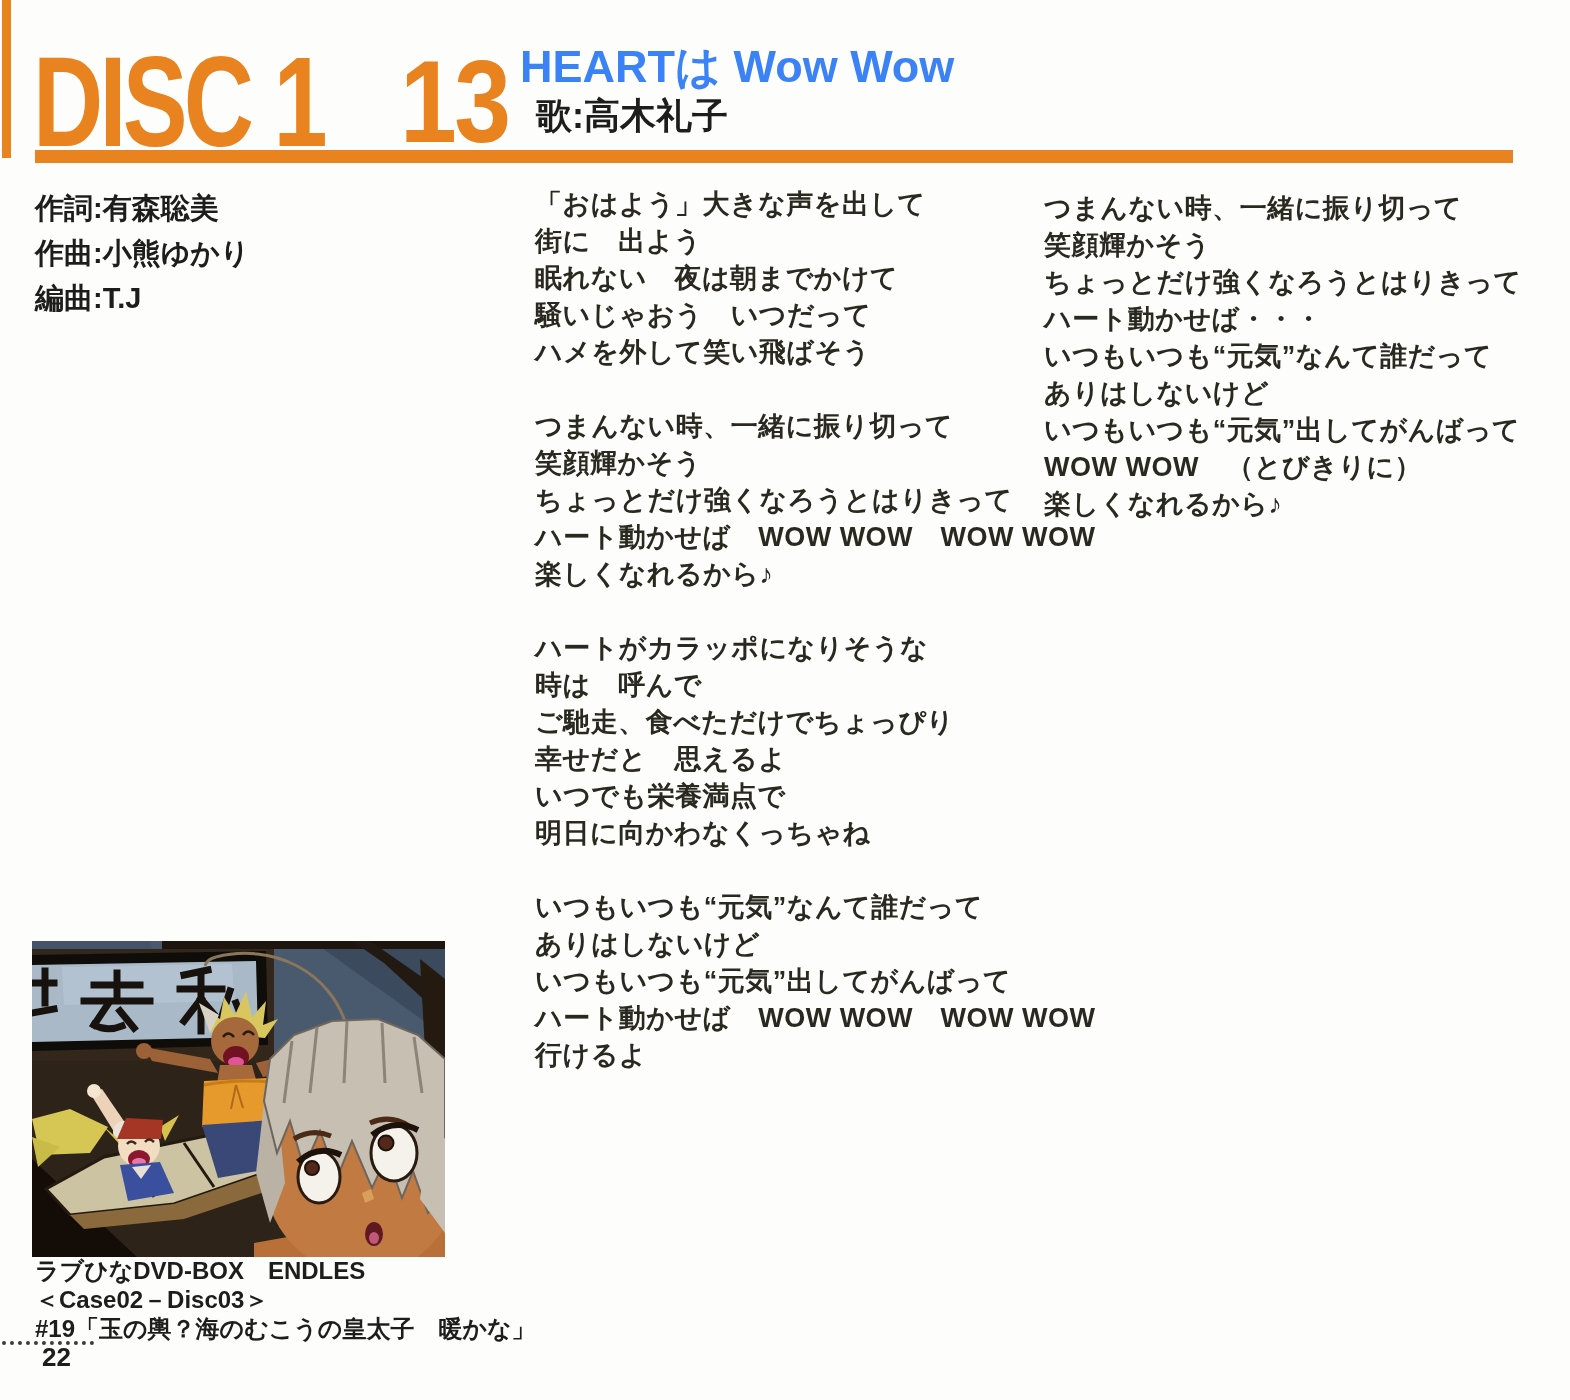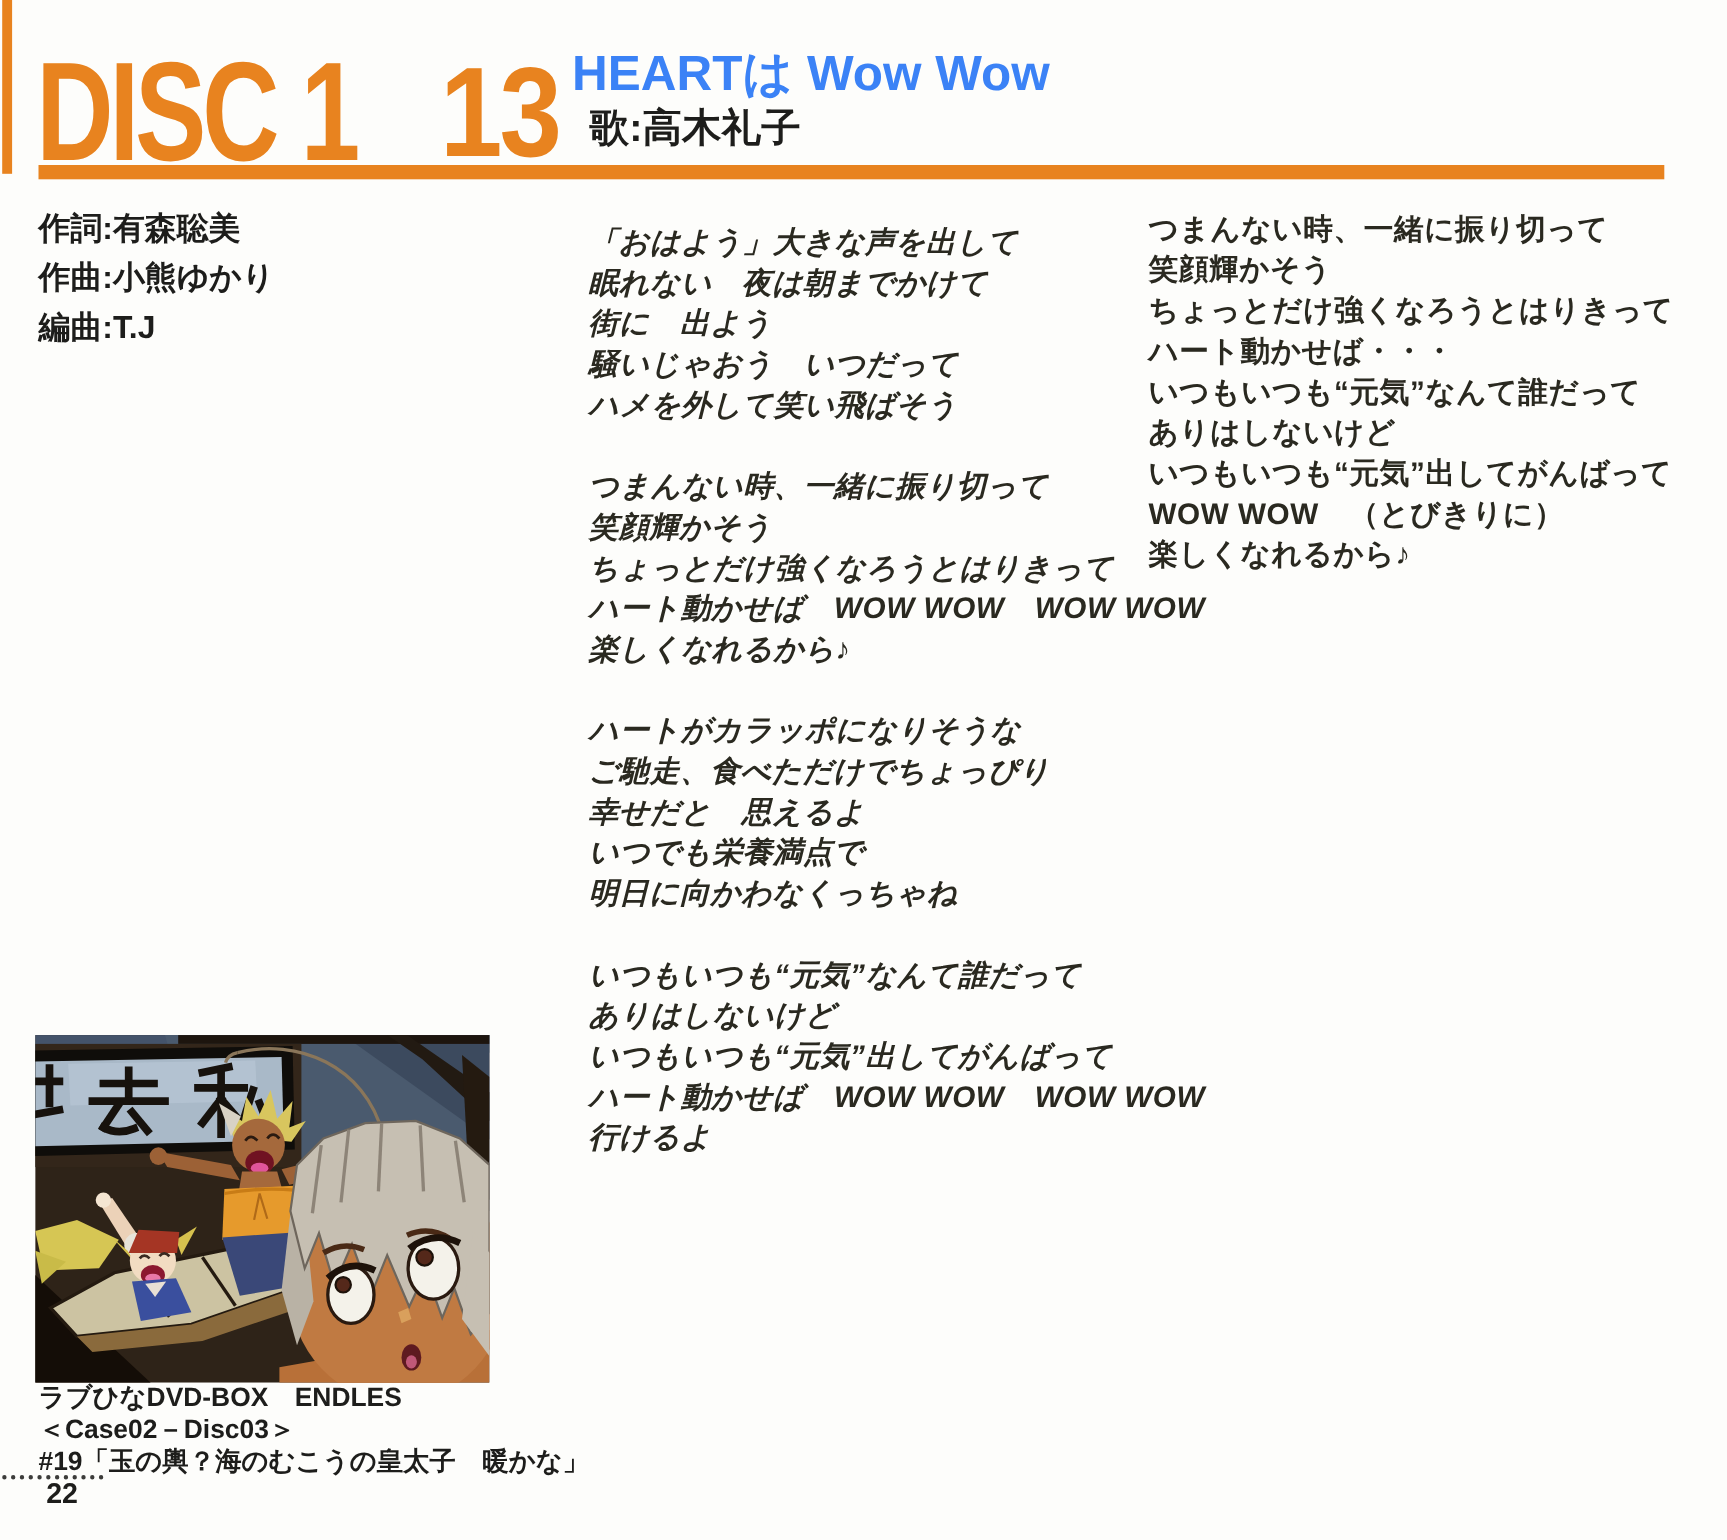--- a/index.html
+++ b/index.html
@@ -32,21 +32,21 @@
   }
   .rule { position:absolute; left:35px; top:150px; width:1478px; height:13px; background:#e8831f; }
   .credits {
     position:absolute; left:35px; top:186px;
     font-size:29px; font-weight:700; line-height:45px; white-space:nowrap;
   }
   .lyrics {
     position:absolute; font-size:27px; font-weight:700; color:#2a2920;
     line-height:37px; letter-spacing:0.5px; white-space:nowrap;
   }
-  .col1 { left:535px; top:202px;font-style:italic; }
+  .col1 { left:535px; top:186px; }
   .col2 { left:1044px; top:190px; }
   .stanza { margin-bottom:37px; }
   .photo-fig { position:absolute; left:32px; top:941px; width:413px; height:316px; }
   .photo-fig svg { display:block; width:100%; height:100%; }
   .caption {
     position:absolute; left:35px; top:1256px;
     font-size:24px; font-weight:700; line-height:29px; white-space:nowrap;
   }
   .dotted { position:absolute; left:2px; top:1341px; width:92px; height:0; border-bottom:4px dotted #3c3c3a; }
   .page-num { position:absolute; left:42px; top:1344px; font-size:26px; font-weight:700; line-height:1; }
@@ -66,34 +66,35 @@
 
   <div class="credits">
     <div>作詞:有森聡美</div>
     <div>作曲:小熊ゆかり</div>
     <div>編曲:T.J</div>
   </div>
 
   <div class="lyrics col1">
     <div class="stanza">
       <div>「おはよう」大きな声を出して</div>
+      <div>街に　出よう</div>
       <div>眠れない　夜は朝までかけて</div>
-      <div>街に　出よう</div>
       <div>騒いじゃおう　いつだって</div>
       <div>ハメを外して笑い飛ばそう</div>
     </div>
     <div class="stanza">
       <div>つまんない時、一緒に振り切って</div>
       <div>笑顔輝かそう</div>
       <div>ちょっとだけ強くなろうとはりきって</div>
       <div>ハート動かせば　WOW WOW　WOW WOW</div>
       <div>楽しくなれるから♪</div>
     </div>
     <div class="stanza">
       <div>ハートがカラッポになりそうな</div>
+      <div>時は　呼んで</div>
       <div>ご馳走、食べただけでちょっぴり</div>
       <div>幸せだと　思えるよ</div>
       <div>いつでも栄養満点で</div>
       <div>明日に向かわなくっちゃね</div>
     </div>
     <div class="stanza">
       <div>いつもいつも“元気”なんて誰だって</div>
       <div>ありはしないけど</div>
       <div>いつもいつも“元気”出してがんばって</div>
       <div>ハート動かせば　WOW WOW　WOW WOW</div>

